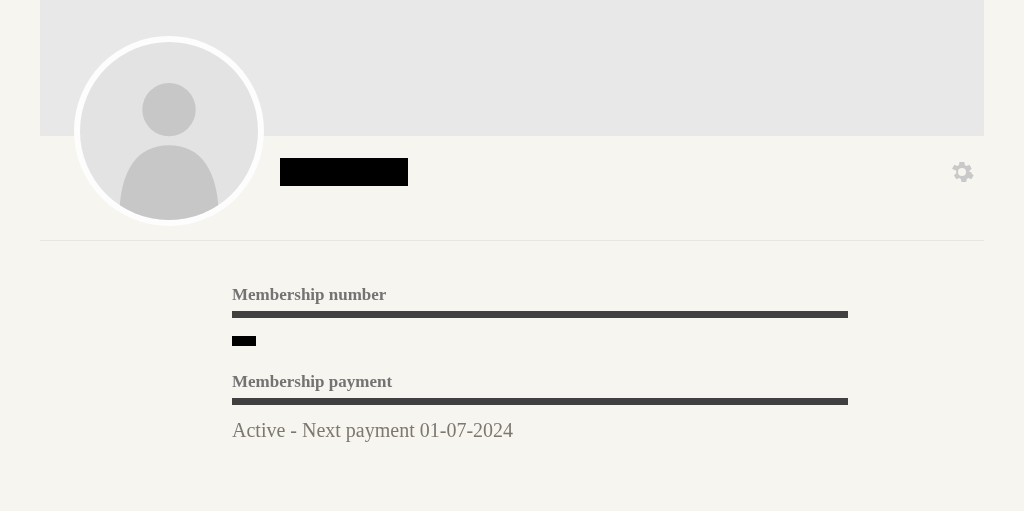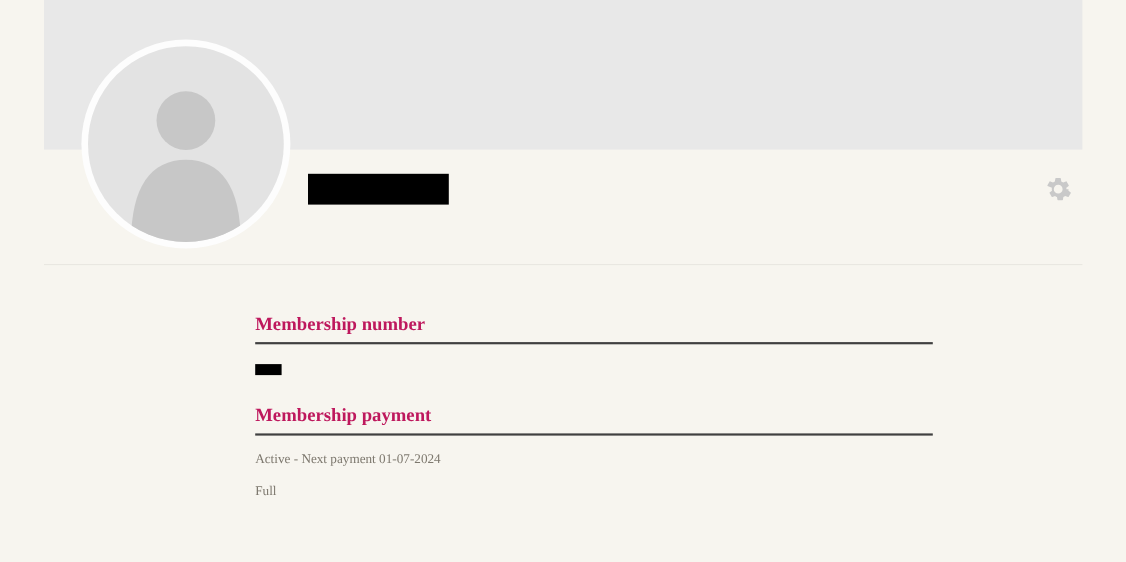--- a/index.html
+++ b/index.html
@@ -62,31 +62,31 @@
   .divider {
     border: none;
     border-top: 1px solid #e9e7e1;
     margin-top: 46px;
   }
   .details {
     padding: 28px 0 0 192px;
     width: 808px;
   }
   .label {
-    color: #be185d;
+    color: #737373;
     font-size: 17px;
     font-weight: 600;
     padding-bottom: 6px;
-    border-bottom: 2px solid #404040;
+    border-bottom: 7px solid #404040;
     margin-top: 22px;
   }
   .label:first-child { margin-top: 16px; }
   .value {
     color: #7d786e;
-    font-size: 12px;
+    font-size: 20px;
     padding-top: 14px;
   }
   .value-redacted {
     display: inline-block;
     background: #000;
     width: 24px;
     height: 10px;
     margin-top: 18px;
   }
 </style>
@@ -116,15 +116,14 @@
 
   <hr class="divider">
 
   <div class="details">
     <div class="label">Membership number</div>
     <div><span class="value-redacted"></span></div>
 
     <div class="label">Membership payment</div>
     <div class="value">Active - Next payment 01-07-2024</div>
 
-    <div class="value">Full</div>
   </div>
 </div>
 
 </body></html>

